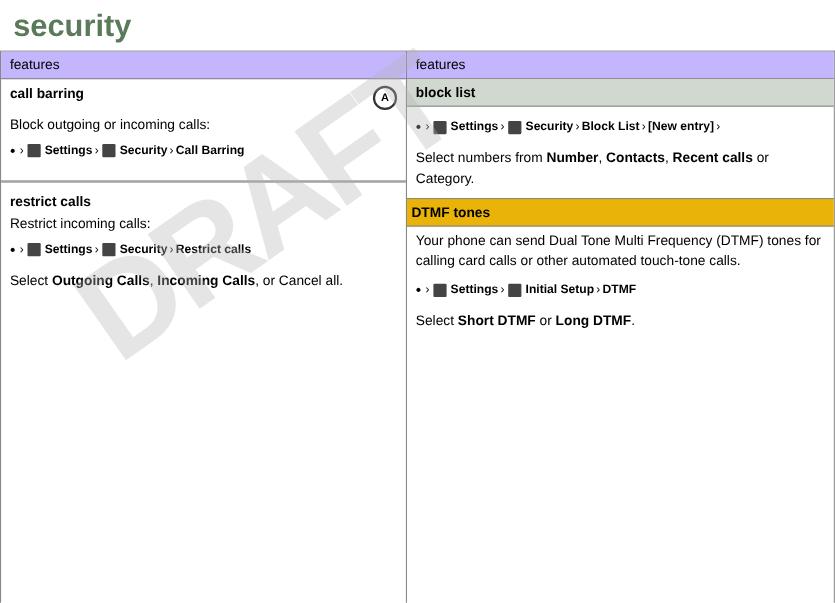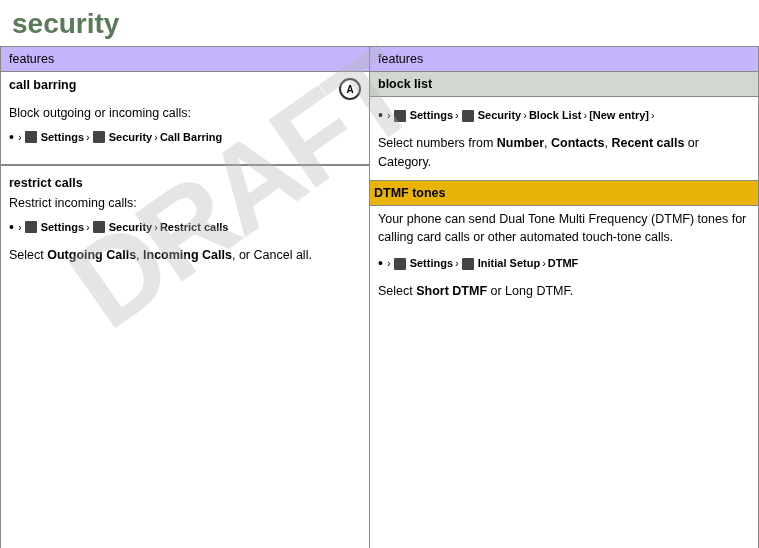--- a/index.html
+++ b/index.html
@@ -237,20 +237,20 @@
           <span style="margin:0 2px;">›</span>
           <span class="inline-icon"></span>
           <span class="nav-item">&nbsp;<span>Settings</span></span>
           <span style="margin:0 2px;">›</span>
           <span class="inline-icon"></span>
           <span class="nav-item">&nbsp;<span>Initial Setup</span></span>
           <span style="margin:0 2px;">›</span>
           <span class="nav-item">DTMF</span>
         </div>
         <div style="margin-top:4px;">
-          <span>Select </span><span style="font-weight:bold;">Short DTMF</span><span> or </span><span style="font-weight:normal;text-align:center;">Long DTMF</span><span>.</span>
+          <span>Select </span><span style="font-weight:bold;">Short DTMF</span><span> or </span><span style="font-weight:bold;text-align:center;">Long DTMF</span><span>.</span>
         </div>
       </div>
     </div>
 
   </div>
 
 </div>
 
 </body></html>

